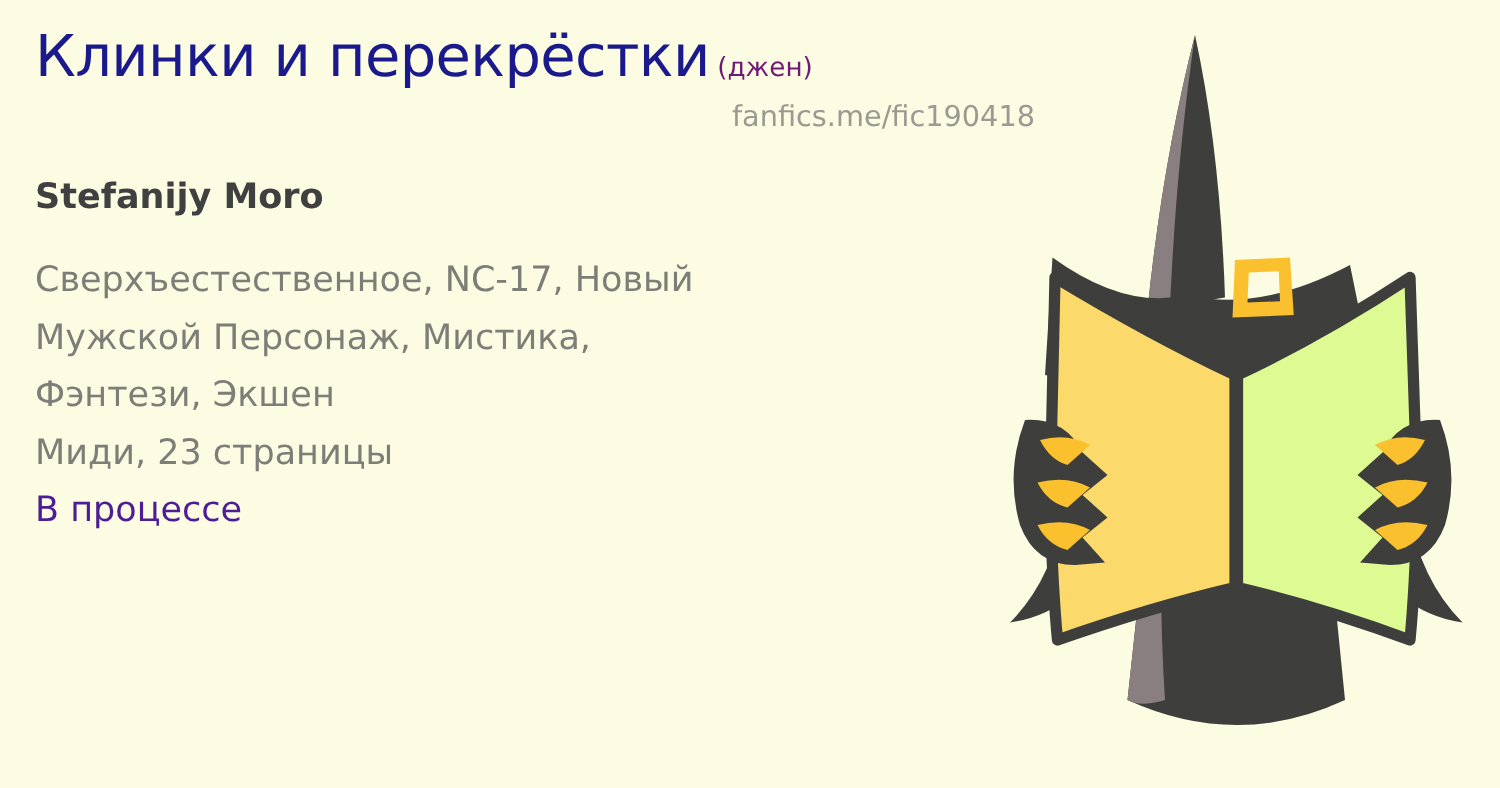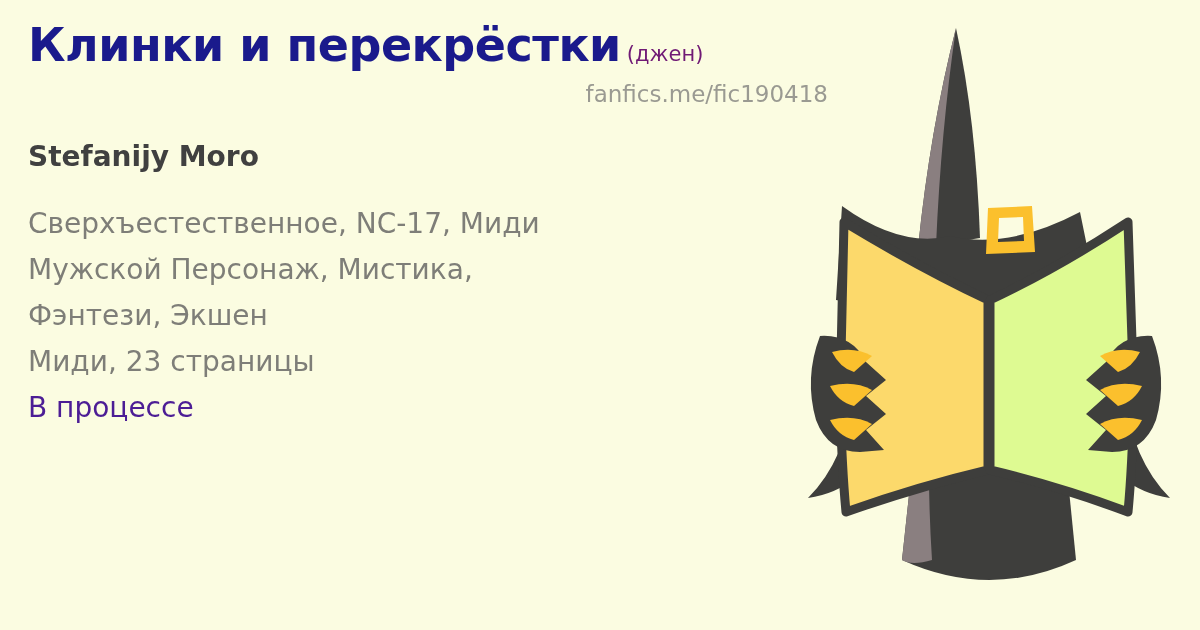--- a/index.html
+++ b/index.html
@@ -29,21 +29,21 @@
     top: 22px;
     width: 800px;
   }
 
   #title-line {
     line-height: 1.0;
     white-space: nowrap;
   }
   #fic-title {
     font-family: "DejaVu Sans", sans-serif;
-    font-weight: bold;
+    font-weight: normal;
     font-size: 46px;
     color: #1A1A8C;
     letter-spacing: -0.5px;
   }
   #fic-category {
     font-family: "DejaVu Sans", sans-serif;
     font-size: 21px;
     color: #701a75;
     margin-left: 6px;
     vertical-align: baseline;
@@ -103,21 +103,21 @@
 
     <div id="title-line">
       <span id="fic-title">Клинки и перекрёстки</span><span id="fic-category">(джен)</span>
     </div>
 
     <div id="fic-url">fanfics.me/fic190418</div>
 
     <div id="fic-author">Stefanijy Moro</div>
 
     <div id="meta-block">
-      <div class="meta-line">Сверхъестественное, NC-17, Миди</div>
+      <div class="meta-line">Сверхъестественное, NC-17, Новый</div>
       <div class="meta-line">Мужской Персонаж, Мистика,</div>
       <div class="meta-line">Фэнтези, Экшен</div>
       <div class="meta-line">Миди, 23 страницы</div>
       <div class="meta-line status">В процессе</div>
     </div>
 
   </div>
 
   <div id="illustration">
     <svg viewBox="0 0 420 630" xmlns="http://www.w3.org/2000/svg">

